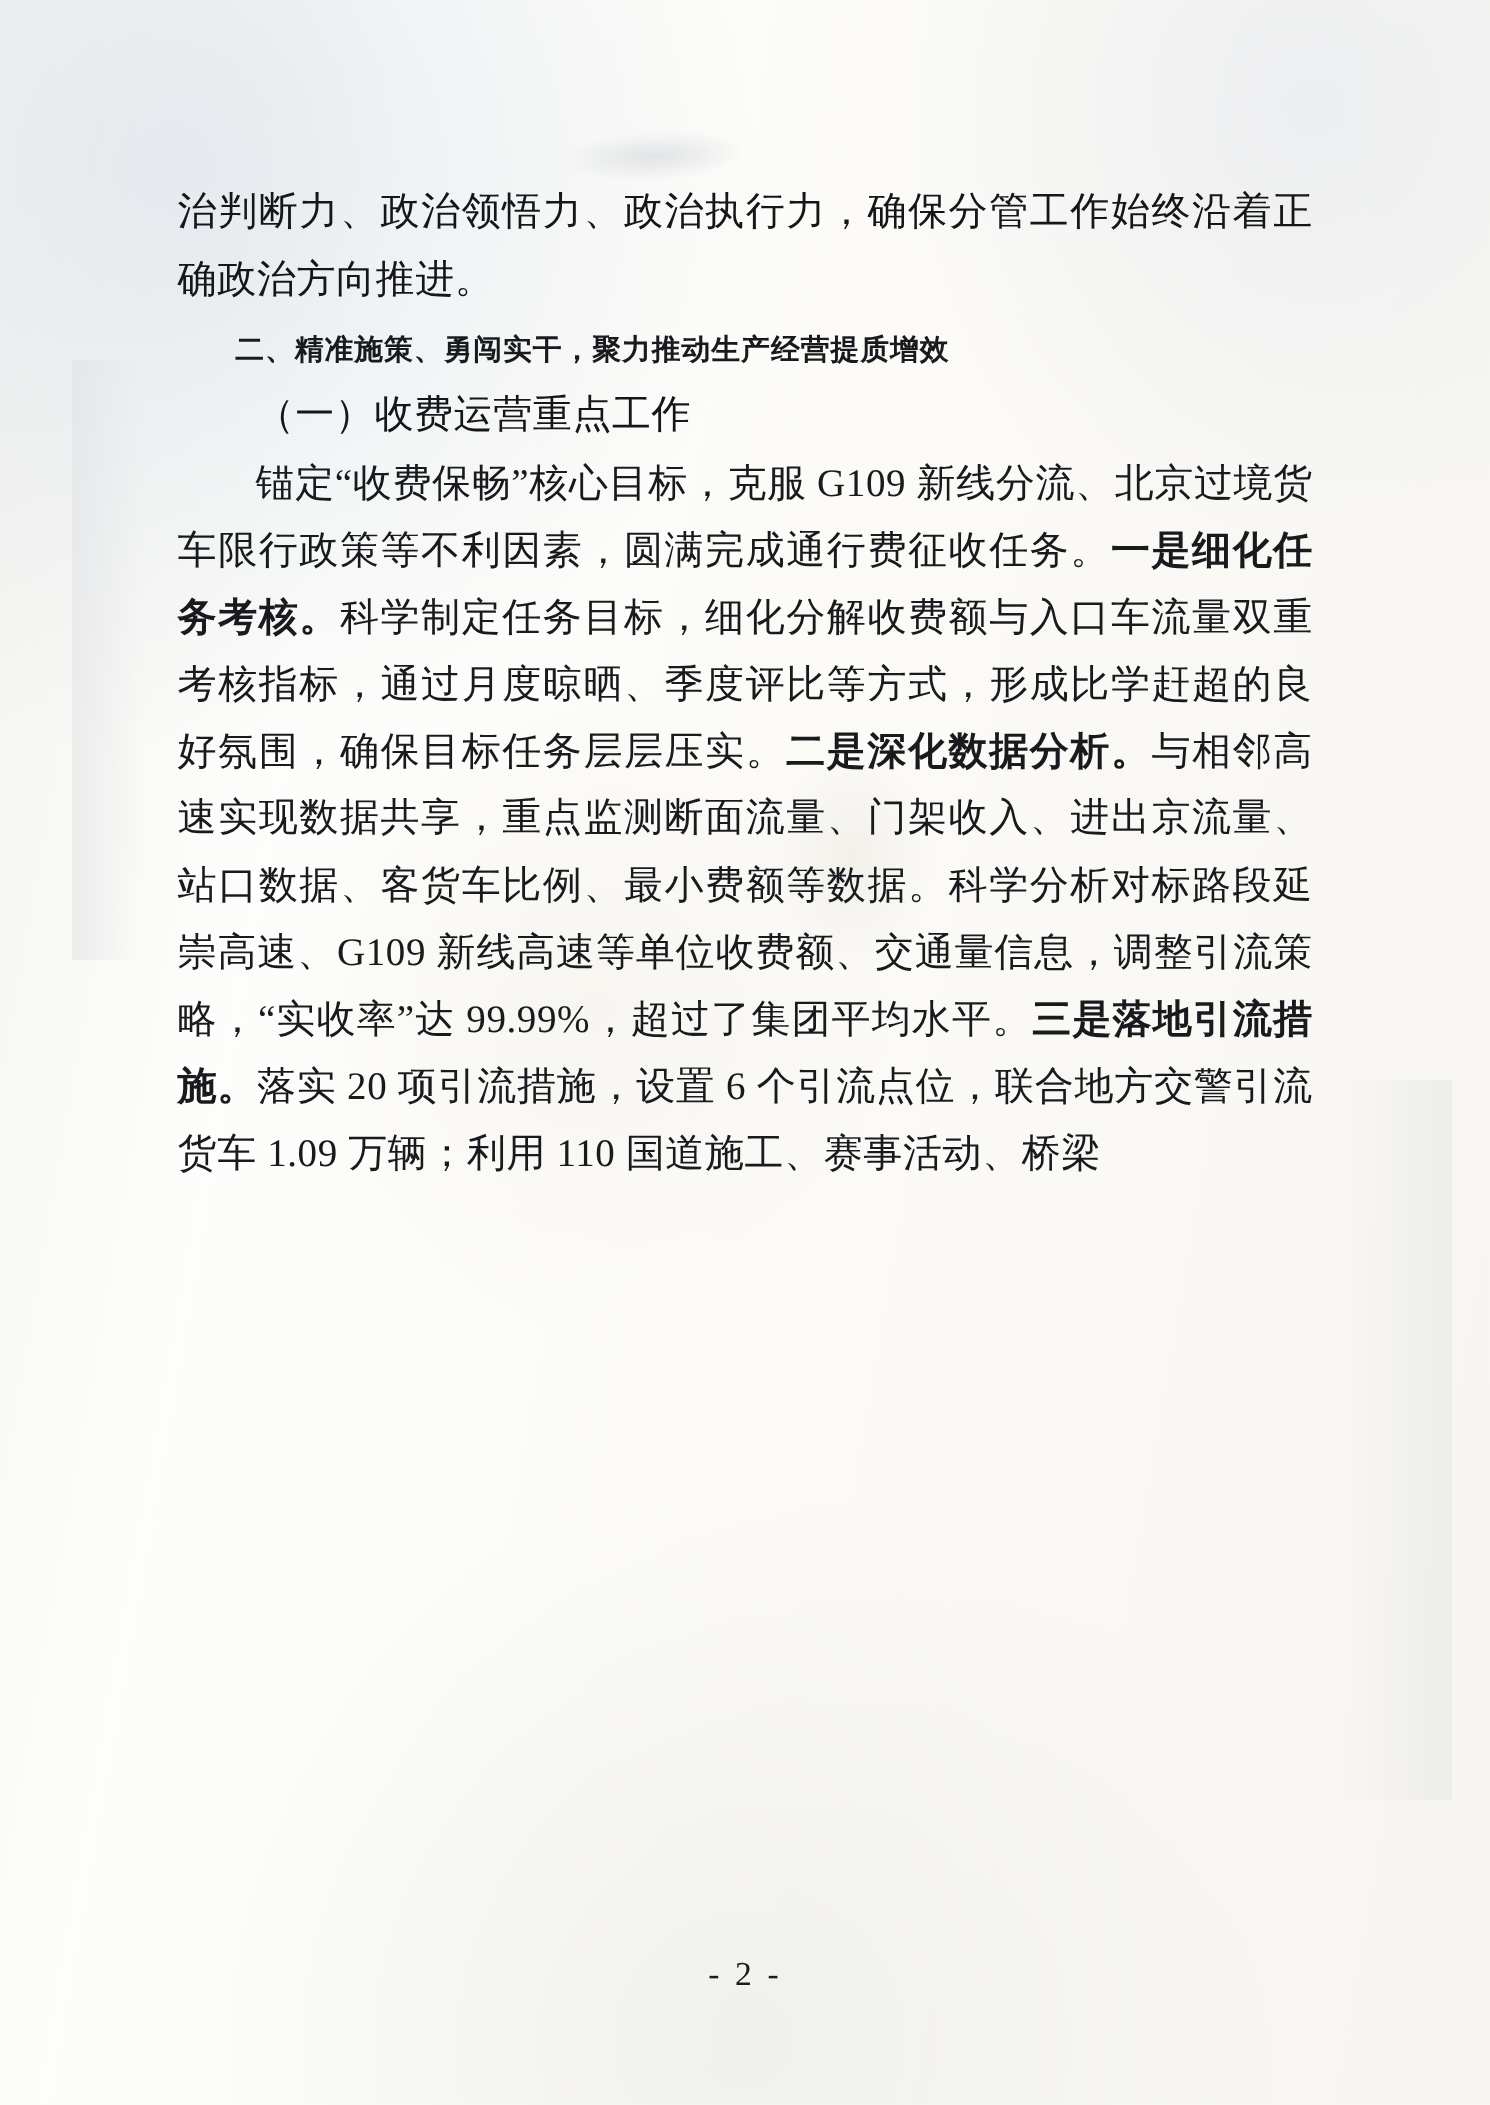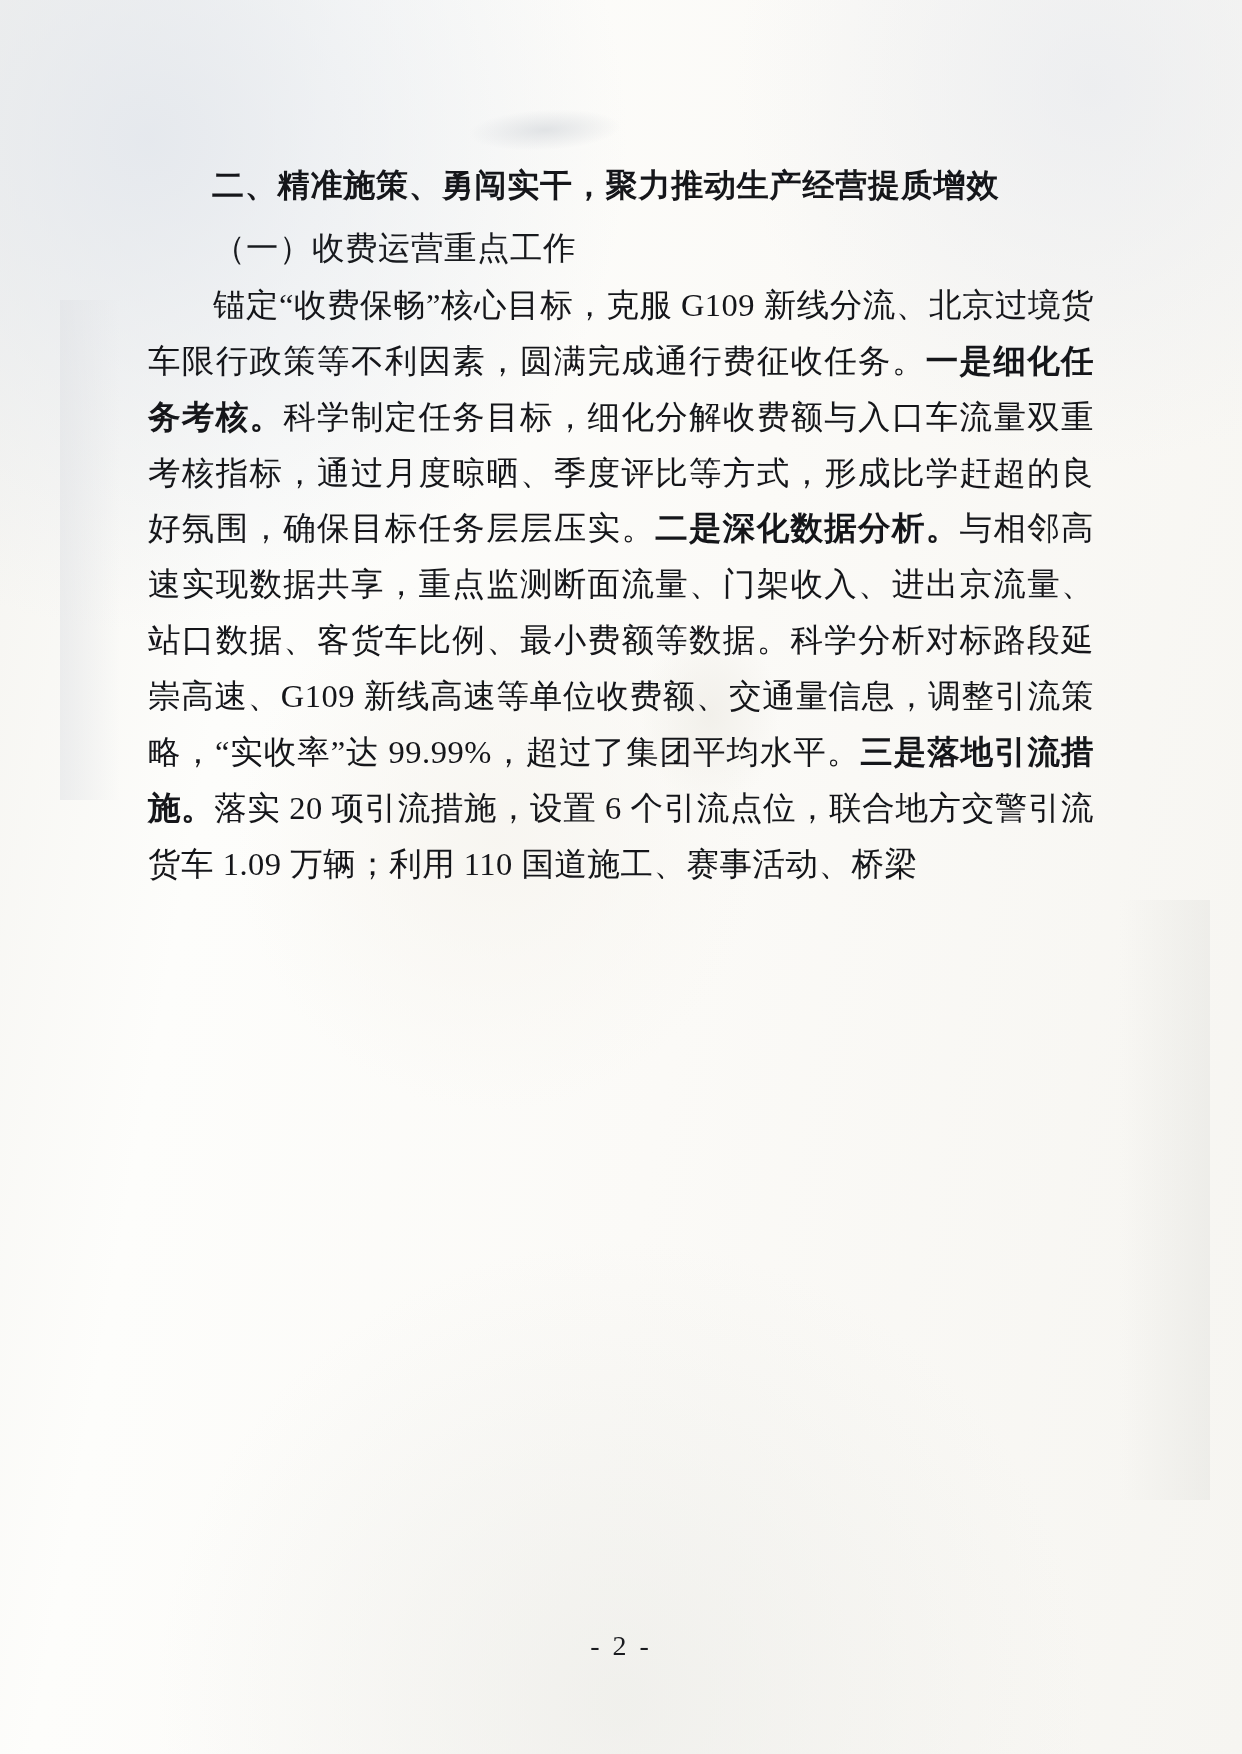--- a/index.html
+++ b/index.html
@@ -64,23 +64,23 @@
     text-justify: inter-ideograph;
   }
 
   p {
     margin: 0 0 1px 0;
   }
   p.indent {
     text-indent: 2em;
   }
   .heading {
-    font-family: Liberation Mono, monospace;
+    font-family: Liberation Serif, serif;
     font-weight: bold;
-    font-size: 32px;
+    font-size: 24px;
     letter-spacing: 0.8px;
     margin: 10px 0 6px 0;
     text-indent: 2em;
     color: #111216;
   }
   .bold-inline {
     font-weight: bold;
   }
   .subhead {
     text-indent: 2em;
@@ -107,20 +107,21 @@
 
 <div class="scan-bg"></div>
 <div class="smudge s1"></div>
 <div class="smudge s2"></div>
 <div class="smudge s3"></div>
 <div class="smudge s4"></div>
 
 <div class="page">
   <div class="doc-body">
 
+    <p>治判断力、政治领悟力、政治执行力，确保分管工作始终沿着正确政治方向推进。</p>
 
 
     <p class="heading">二、精准施策、勇闯实干，聚力推动生产经营提质增效</p>
 
 
     <p class="subhead">（一）收费运营重点工作</p>
 
     <p class="indent">
       <span>锚定“收费保畅”核心目标，克服 G109 新线分流、北京过境货车限行政策等不利因素，圆满完成通行费征收任务。</span><span class="bold-inline">一是细化任务考核。</span><span>科学制定任务目标，细化分解收费额与入口车流量双重考核指标，通过月度晾晒、季度评比等方式，形成比学赶超的良好氛围，确保目标任务层层压实。</span><span class="bold-inline">二是深化数据分析。</span><span>与相邻高速实现数据共享，重点监测断面流量、门架收入、进出京流量、站口数据、客货车比例、最小费额等数据。科学分析对标路段延崇高速、G109 新线高速等单位收费额、交通量信息，调整引流策略，“实收率”达 99.99%，超过了集团平均水平。</span><span class="bold-inline">三是落地引流措施。</span><span>落实 20 项引流措施，设置 6 个引流点位，联合地方交警引流货车 1.09 万辆；利用 110 国道施工、赛事活动、桥梁</span>
     </p>

